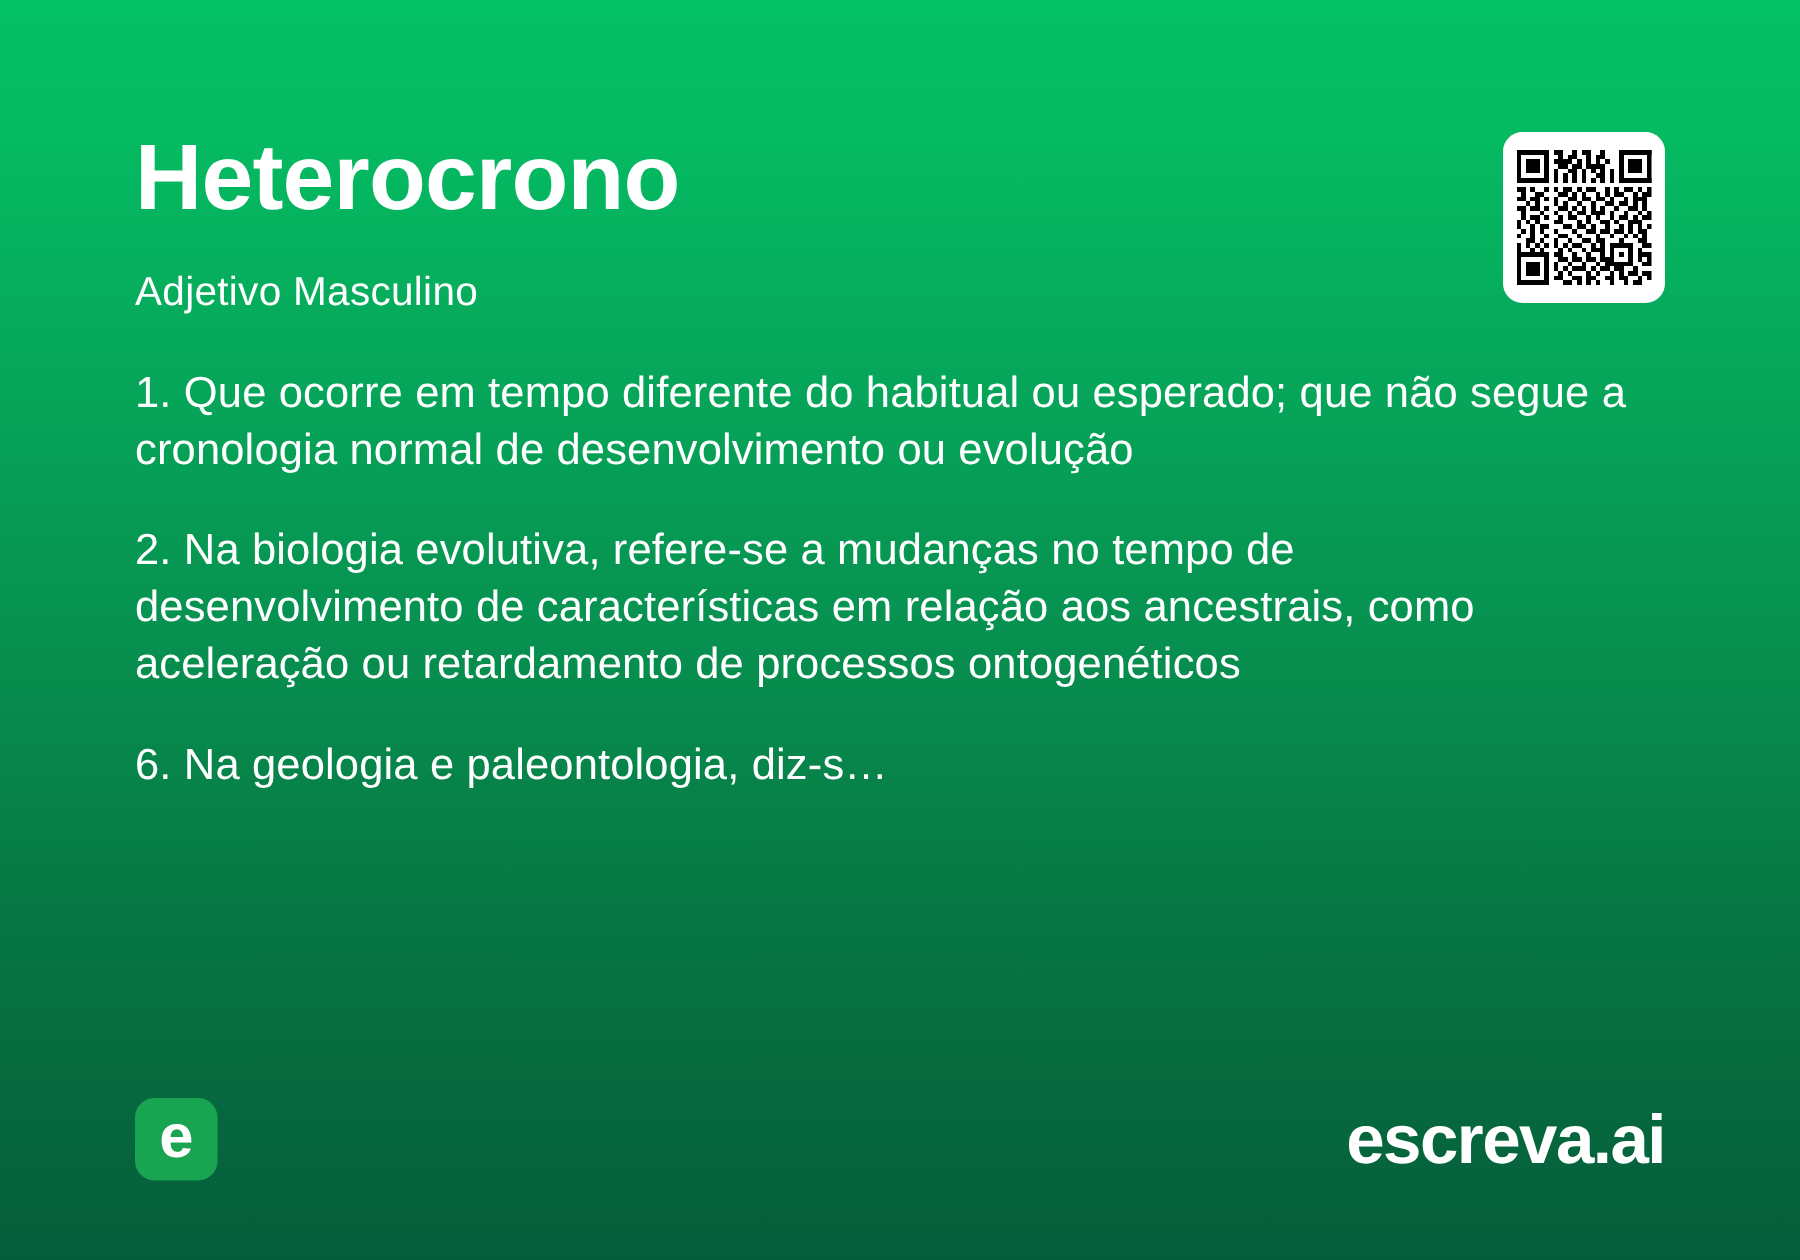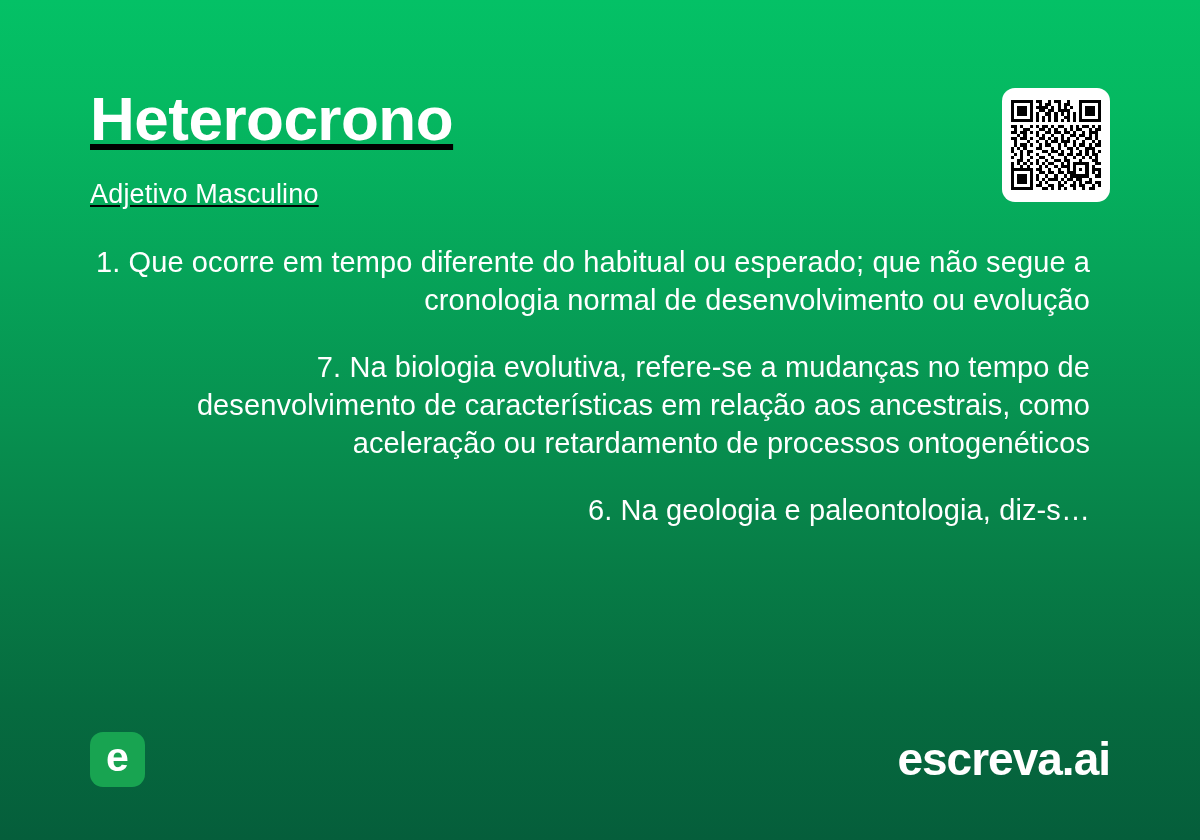--- a/index.html
+++ b/index.html
@@ -33,21 +33,20 @@
 
   
   .header {
     position: absolute;
     left: 90px;
     top: 88px;
     right: 90px;
     display: flex;
     align-items: flex-start;
     justify-content: space-between;
-    text-decoration: underline;
   }
 
   .headings { padding-top: 0; }
 
   .word-title {
     font-size: 62px;
     font-weight: bold;
     color: #ffffff;
     letter-spacing: -0.5px;
     line-height: 1.0;
@@ -76,21 +75,20 @@
     flex: 0 0 auto;
   }
   .qr-card svg { display: block; width: 90px; height: 90px; }
 
   
   .definitions {
     position: absolute;
     left: 90px;
     top: 243px;
     width: 1000px;
-    text-align: right;
   }
 
   .definition {
     font-size: 29px;
     line-height: 38px;
     color: #ffffff;
     letter-spacing: 0.1px;
     margin-bottom: 29px;
   }
   .definition:last-child { margin-bottom: 0; }
@@ -386,21 +384,21 @@
               <rect x="25" y="28" width="2" height="1"></rect>
           </g>
         </svg>
       </span>
     </div>
 
   </div>
 
   <div class="definitions">
     <p class="definition">1. Que ocorre em tempo diferente do habitual ou esperado; que não segue a cronologia normal de desenvolvimento ou evolução</p>
-    <p class="definition">7. Na biologia evolutiva, refere-se a mudanças no tempo de desenvolvimento de características em relação aos ancestrais, como aceleração ou retardamento de processos ontogenéticos</p>
+    <p class="definition">2. Na biologia evolutiva, refere-se a mudanças no tempo de desenvolvimento de características em relação aos ancestrais, como aceleração ou retardamento de processos ontogenéticos</p>
     <p class="definition">6. Na geologia e paleontologia, diz-s…</p>
   </div>
 
   <div class="footer">
     <div class="logo-mark">
       <span>e</span>
     </div>
     <div class="brand-wordmark">escreva.ai</div>
   </div>
 

